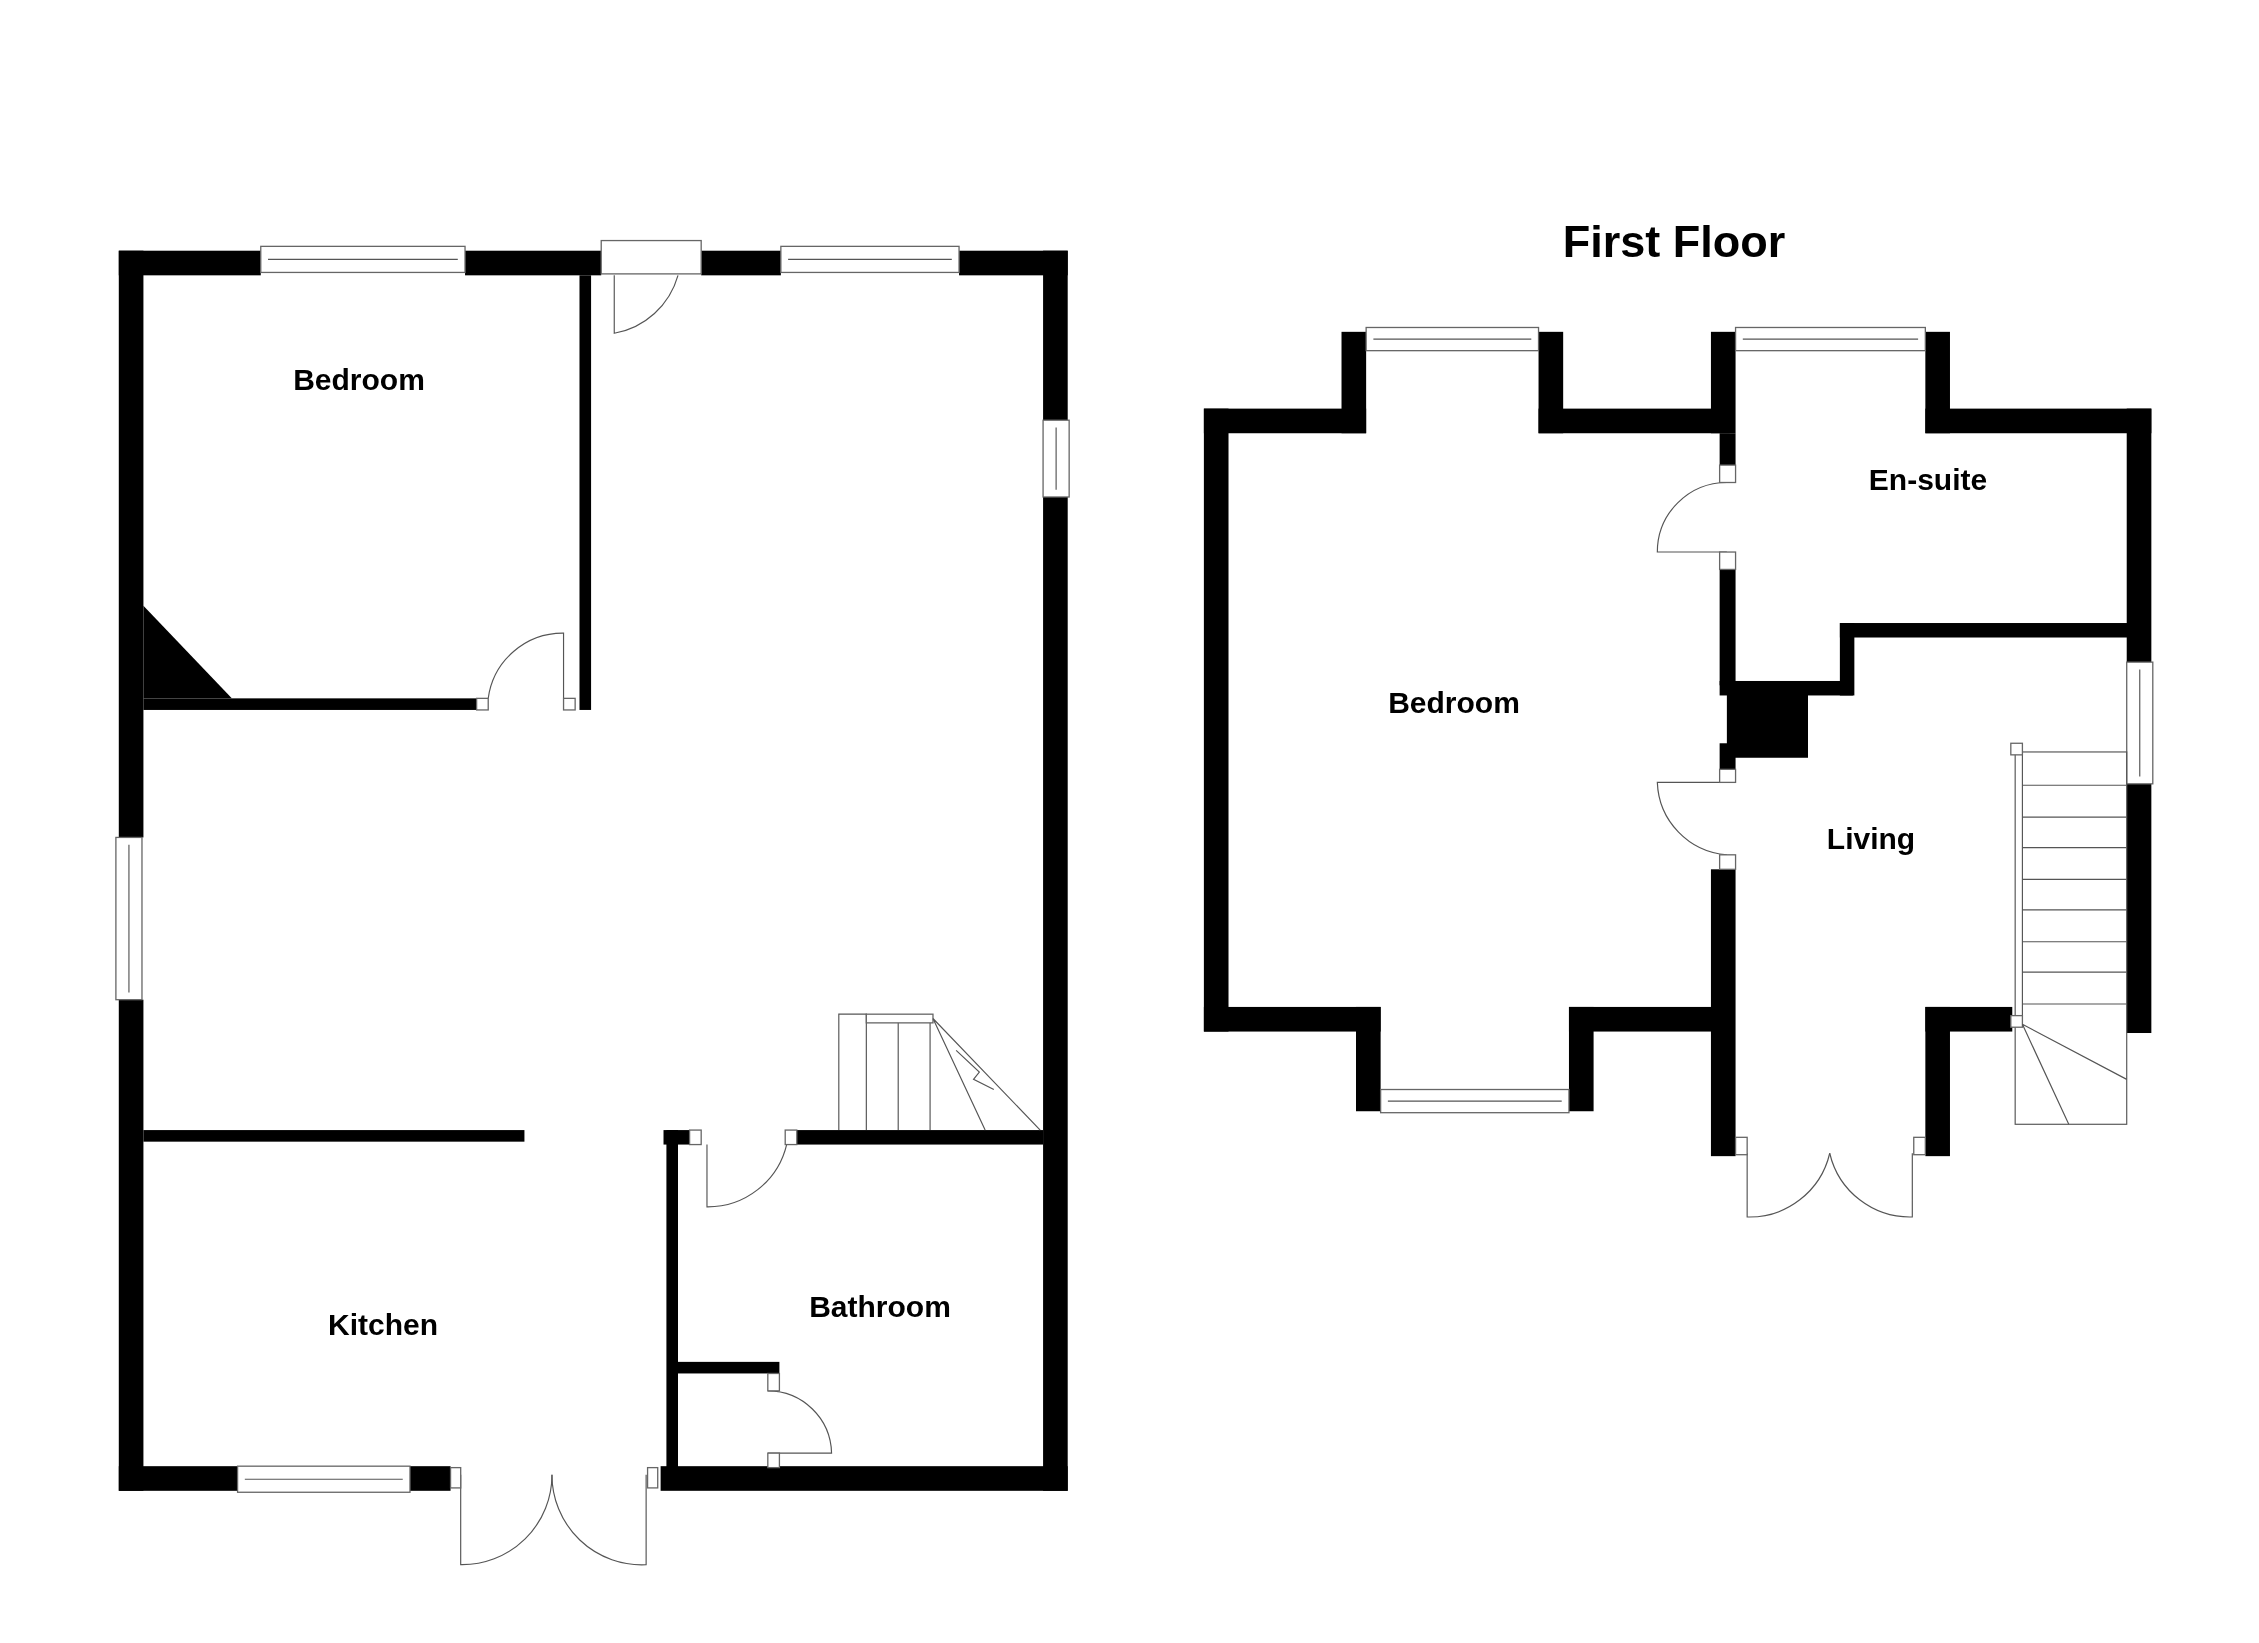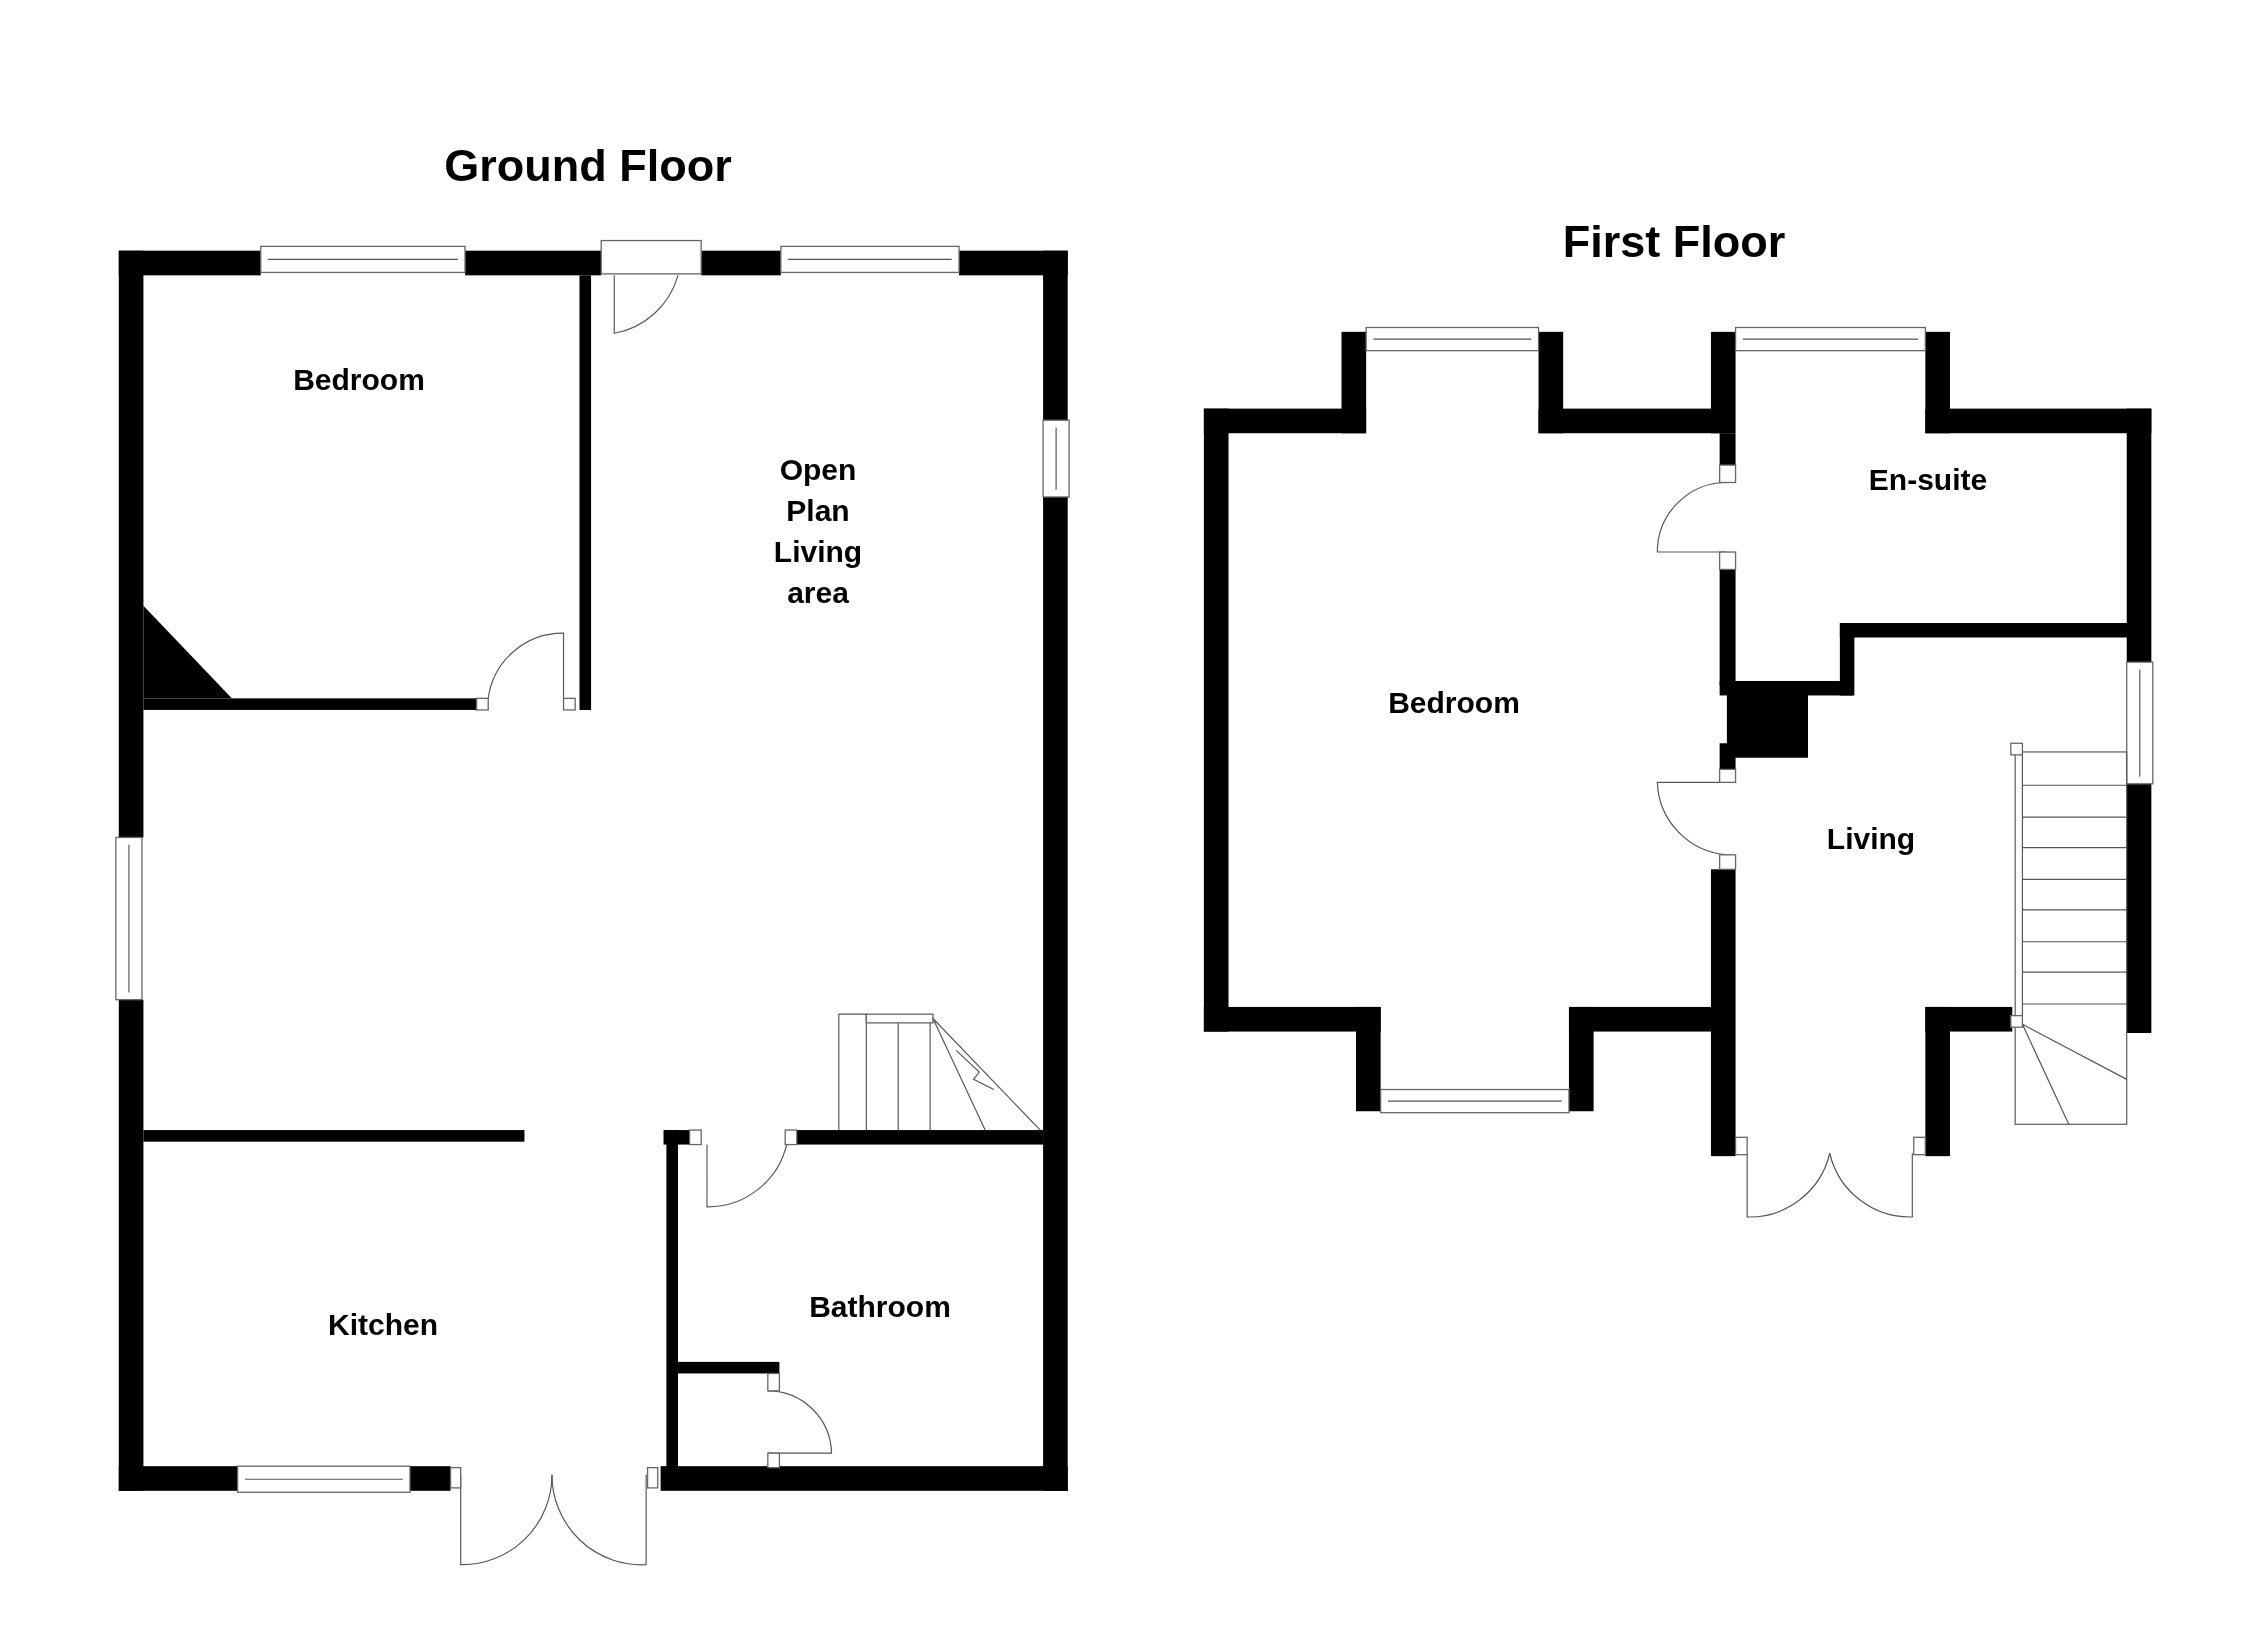--- a/index.html
+++ b/index.html
@@ -131,28 +131,21 @@
 
     <rect class="thin" x="1391" y="519" width="77" height="257"></rect>
     <line class="thin" x1="1396" y1="519" x2="1396" y2="705"></line>
     <path class="thin" d="M1396,542 L1468,542 M1396,564 L1468,564 M1396,585 L1468,585 M1396,607 L1468,607 M1396,628 L1468,628 M1396,650 L1468,650 M1396,671 L1468,671 M1396,693 L1468,693"></path>
     <rect class="win" x="1388" y="513" width="8" height="8"></rect>
     <rect class="win" x="1388" y="701" width="8" height="8"></rect>
     <path class="thin" d="M1396,707 L1468,745 M1396,707 L1428,776"></path>
   </g>
 </svg>
 
-<div class="lbl title" style="left:588px;top:166px;">Ground Floor</div>
 <div class="lbl room" style="left:359px;top:379px;">Bedroom</div>
-<div class="lbl room" style="left:818px;top:531px;line-height:41px;">
-  <div>Open</div>
-  <div>Plan</div>
-  <div>Living</div>
-  <div>area</div>
-</div>
 <div class="lbl room" style="left:383px;top:1324px;">Kitchen</div>
 <div class="lbl room" style="left:867px;top:1306px;margin-left:13px;">Bathroom</div>
 
 <div class="lbl title" style="left:1674px;top:242px;">First Floor</div>
 <div class="lbl room" style="left:1454px;top:702px;">Bedroom</div>
 <div class="lbl room" style="left:1928px;top:479px;">En-suite</div>
 <div class="lbl room" style="left:1871px;top:838px;">Living</div>
 </div>
 
 

